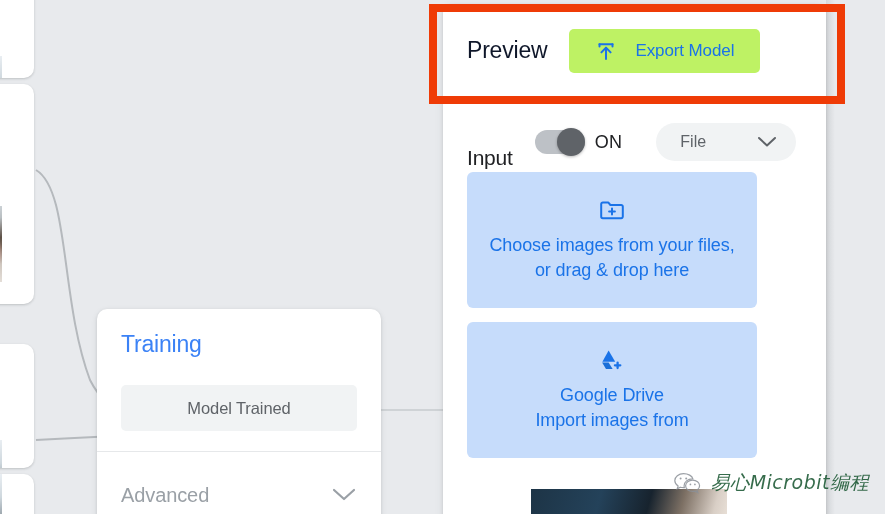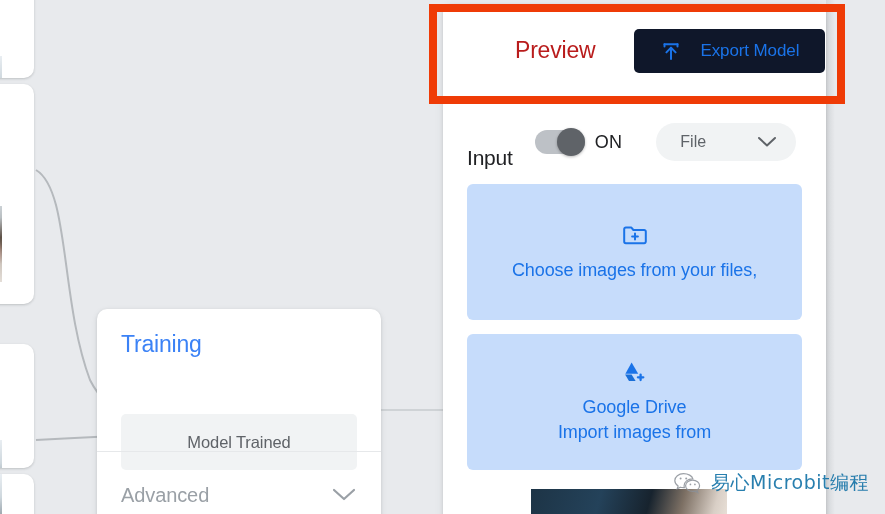--- a/index.html
+++ b/index.html
@@ -87,33 +87,32 @@
     top: 22px;
     font-size: 23px;
     color: #3b82f6;
     letter-spacing: -0.2px;
   }
   .model-trained-btn {
     position: absolute;
     left: 24px;
     top: 76px;
     width: 236px;
-    height: 56px;
+    height: 46px;
     background: #f1f3f4;
     border: none;
     border-radius: 5px;
     color: #5f6368;
     font-size: 16.5px;
     font-family: "Liberation Sans", sans-serif;
     cursor: default;
     display: flex;
     align-items: center;
     justify-content: center;
     letter-spacing: -0.1px;
-    margin-top: 29px;
   }
   .card-divider {
     position: absolute;
     left: 0;
     top: 142px;
     width: 100%;
     height: 1px;
     background: #e6e8ea;
   }
   .advanced-row {
@@ -157,29 +156,28 @@
     top: 0;
     width: 100%;
     height: 93px;
     display: flex;
     align-items: center;
     padding-left: 24px;
     box-sizing: border-box;
   }
   .preview-title {
     font-size: 23px;
-    color: #b91c1c;
+    color: #0f172a;
     letter-spacing: -0.2px;
-    margin-left: 48px;
   }
   .export-btn {
-    margin-left: 39px;
+    margin-left: 22px;
     height: 44px;
     padding: 0 26px;
-    background: #0f172a;
+    background: #bef264;
     border: none;
     border-radius: 5px;
     display: flex;
     align-items: center;
     gap: 18px;
     cursor: pointer;
     font-family: "Liberation Sans", sans-serif;
   }
   .export-label {
     font-size: 17px;
@@ -254,30 +252,29 @@
   .select-chevron {
     margin-left: auto;
     display: flex;
     align-items: center;
   }
 
   
   .dropzone {
     position: absolute;
     left: 24px;
-    width: 335px;
+    width: 290px;
     background: #c6dcfb;
     border-radius: 6px;
     display: flex;
     flex-direction: column;
     align-items: center;
     justify-content: center;
     cursor: pointer;
     gap: 10px;
-    margin-top: 12px;
   }
   .dz-files { top: 168px; height: 136px; }
   .dz-drive { top: 318px; height: 136px; }
   .dz-text {
     font-size: 18px;
     line-height: 25px;
     color: #1a73e8;
     text-align: center;
     letter-spacing: -0.1px;
     font-weight: 500;
@@ -312,23 +309,24 @@
     position: absolute;
     right: 16px;
     top: 470px;
     display: flex;
     align-items: center;
     gap: 8px;
     opacity: 0.85;
   }
   .wm-text {
     font-size: 19px;
-    color: #0369a1;
+    color: #14532d;
     letter-spacing: 0.5px;
     font-family: "DejaVu Sans", sans-serif;
+    font-style: italic;
   }
 
   
   .gutter {
     position: absolute;
     right: 0;
     top: 0;
     width: 3px;
     height: 100%;
     background: #e8eaed;
@@ -440,20 +438,21 @@
 
     <div class="dropzone dz-files">
       <span class="dz-icon">
         <svg width="26" height="22" viewBox="0 0 26 22" xmlns="http://www.w3.org/2000/svg">
           <path d="M2.2 5.2 A1.6 1.6 0 0 1 3.8 3.6 H9.4 L11.4 6 H22.2 A1.6 1.6 0 0 1 23.8 7.6 V17.6 A1.6 1.6 0 0 1 22.2 19.2 H3.8 A1.6 1.6 0 0 1 2.2 17.6 Z" fill="none" stroke="#1a73e8" stroke-width="2" stroke-linejoin="round"></path>
           <path d="M13 9.6 L13 15.4 M10.1 12.5 L15.9 12.5" fill="none" stroke="#1a73e8" stroke-width="2" stroke-linecap="round"></path>
         </svg>
       </span>
       <div class="dz-text">
         <div>Choose images from your files,</div>
+        <div>or drag &amp; drop here</div>
       </div>
     </div>
 
     <div class="dropzone dz-drive">
       <span class="dz-icon">
         <svg width="28" height="24" viewBox="0 0 28 24" xmlns="http://www.w3.org/2000/svg">
           <path d="M10.6 2.4 L17.2 13.8 L10.8 13.8 L4.4 13.8 Z" fill="#1a73e8"></path>
           <path d="M4.1 14.6 L8.0 21.0 L14.6 21.0 L10.6 14.6 Z" fill="#1a6fd8"></path>
           <path d="M19.6 14.6 L19.6 20.0 M16.9 17.3 L22.3 17.3" fill="none" stroke="#1a73e8" stroke-width="2.3" stroke-linecap="round"></path>
         </svg>

